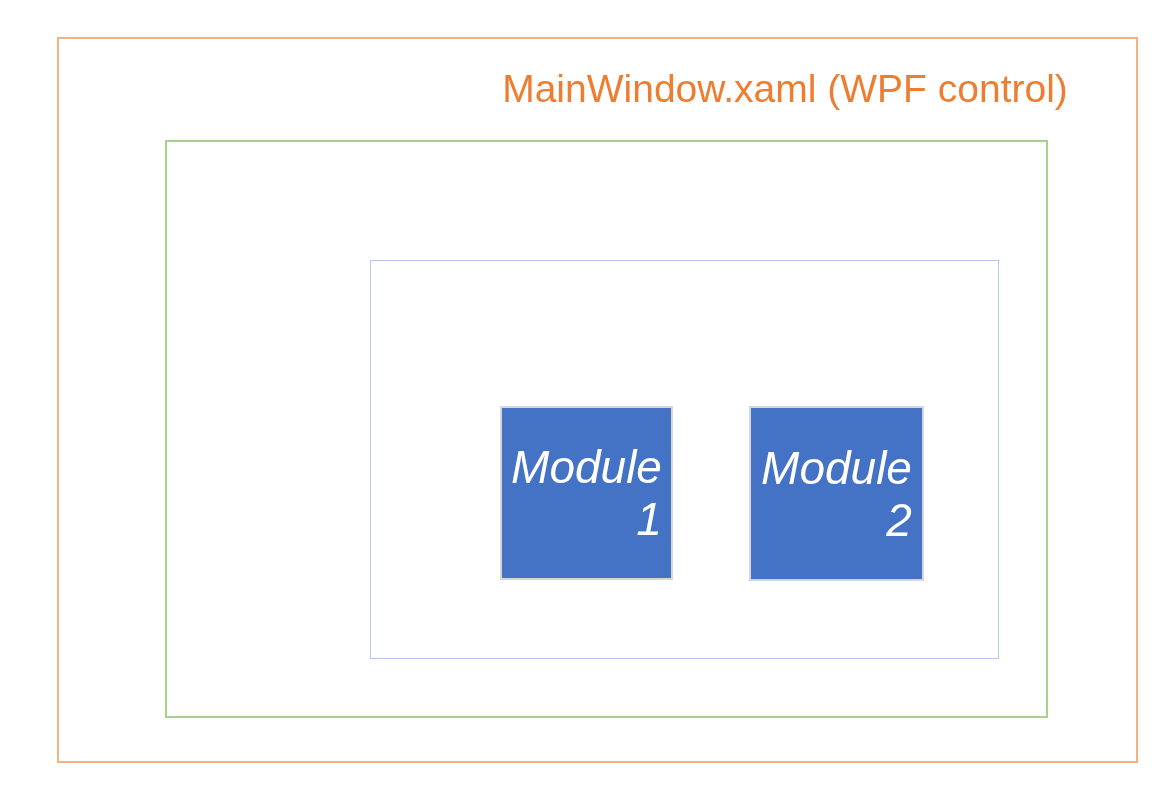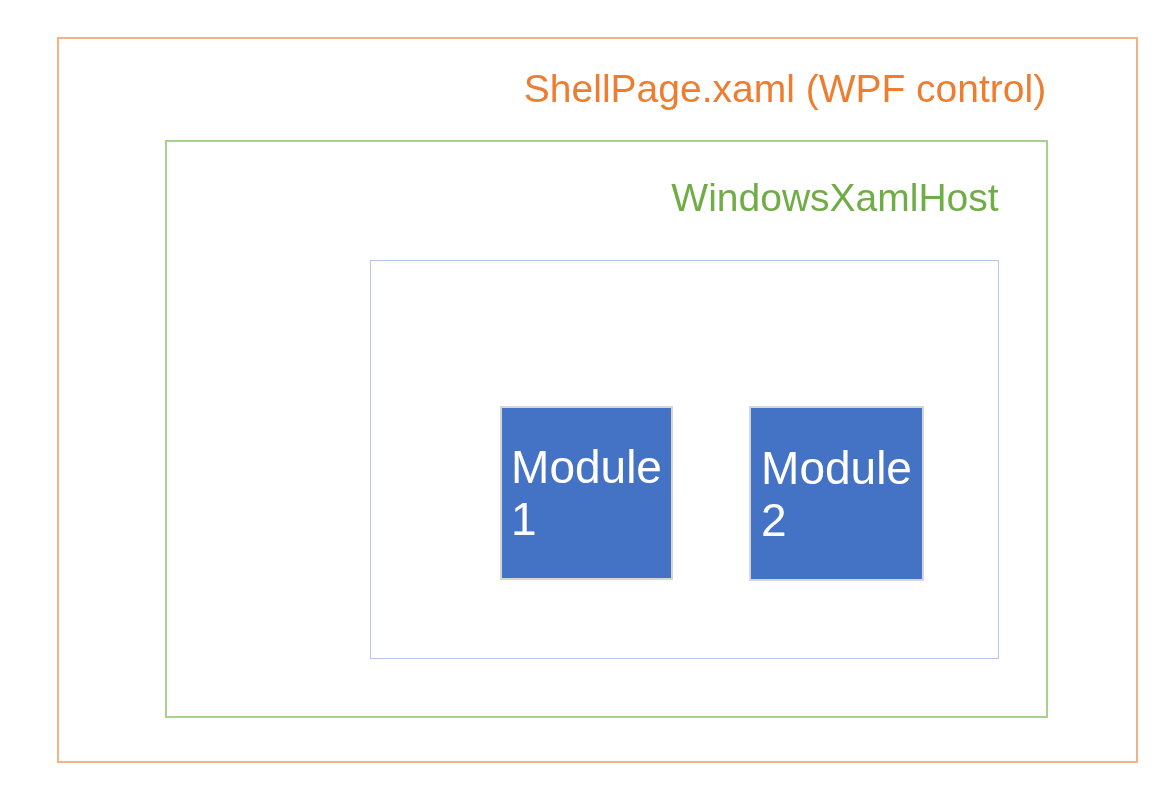--- a/index.html
+++ b/index.html
@@ -47,41 +47,41 @@
   .heading-outer { left: 785px; top: 69px; }
   .heading-middle { left: 835px; top: 178px; }
   .heading-inner { left: 684px; top: 303px; }
   .module {
     position: absolute;
     box-sizing: border-box;
     border: 2px solid;
     display: flex;
     align-items: center;
     justify-content: center;
-    text-align: left;
+    text-align: right;
+    font-style: italic;
   }
   .module-1 { left: 500px; top: 406px; width: 173px; height: 174px; }
   .module-2 { left: 749px; top: 406px; width: 175px; height: 175px; }
   .module-label {
     white-space: pre-line;
     font-size: 46px;
     line-height: 52px;
     font-weight: 400;
   }
 </style>
 </head>
 <body>
 
 <div class="canvas" style="background: rgb(255, 255, 255);">
 
   <div class="box box-outer" style="border-color: rgb(244, 177, 131);"></div>
-  <div class="heading heading-outer" style="color: rgb(237, 125, 49);">ShellPage.xaml (WPF control)</div>
+  <div class="heading heading-outer" style="color: rgb(237, 125, 49);">MainWindow.xaml (WPF control)</div>
 
   <div class="box box-middle" style="border-color: rgb(169, 209, 142);"></div>
-  <div class="heading heading-middle" style="color: rgb(112, 173, 71);">WindowsXamlHost</div>
 
   <div class="box box-inner" style="border-color: rgb(180, 199, 231);"></div>
 
   <div class="module module-1" style="background: rgb(68, 114, 196); border-color: rgb(214, 214, 214);">
     <div class="module-label" style="color: rgb(255, 255, 255);">Module
 1</div>
   </div>
 
   <div class="module module-2" style="background: rgb(68, 114, 196); border-color: rgb(214, 214, 214);">
     <div class="module-label" style="color: rgb(255, 255, 255);">Module

